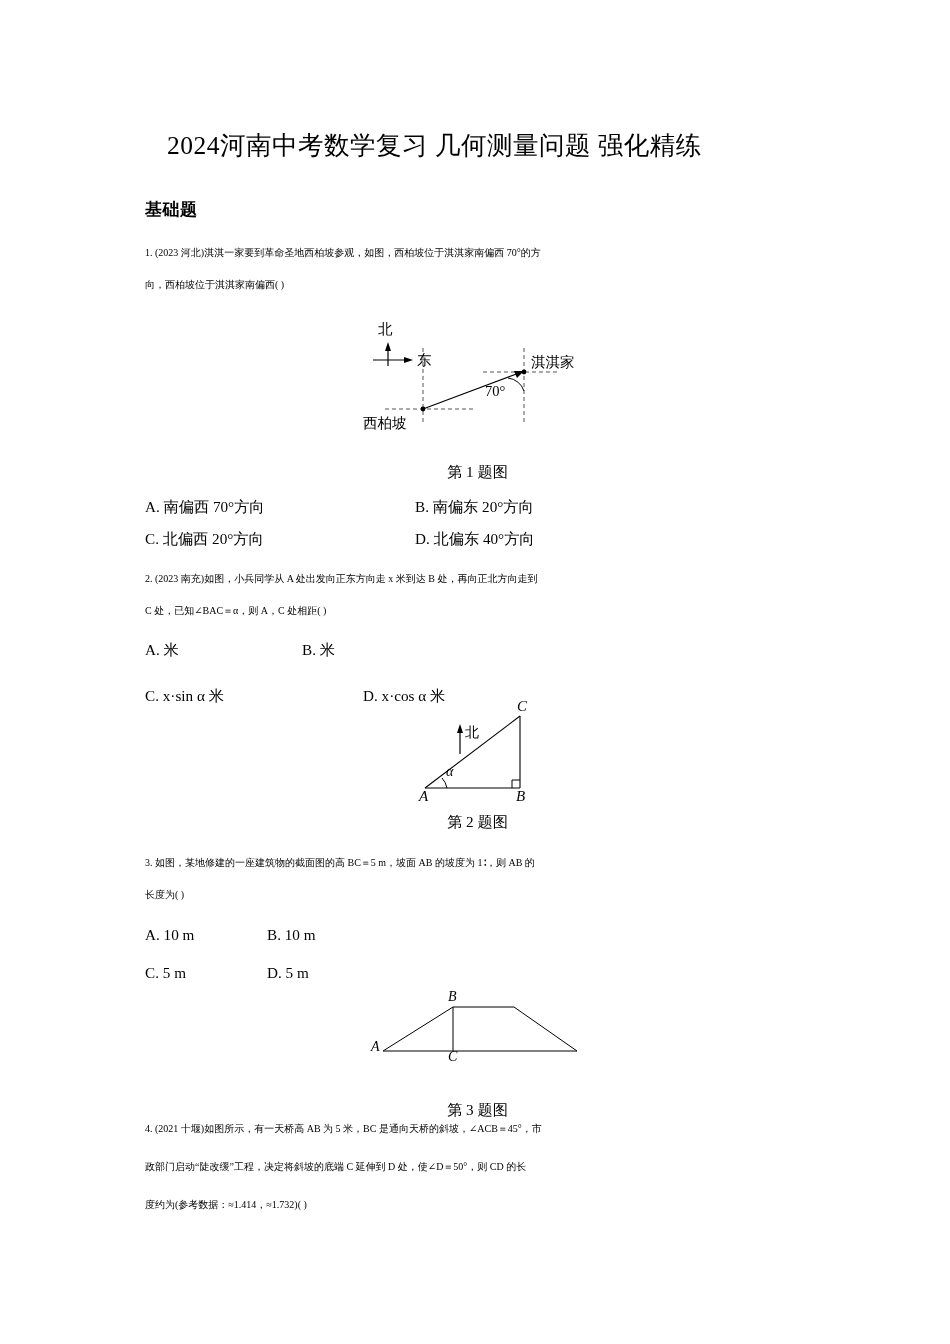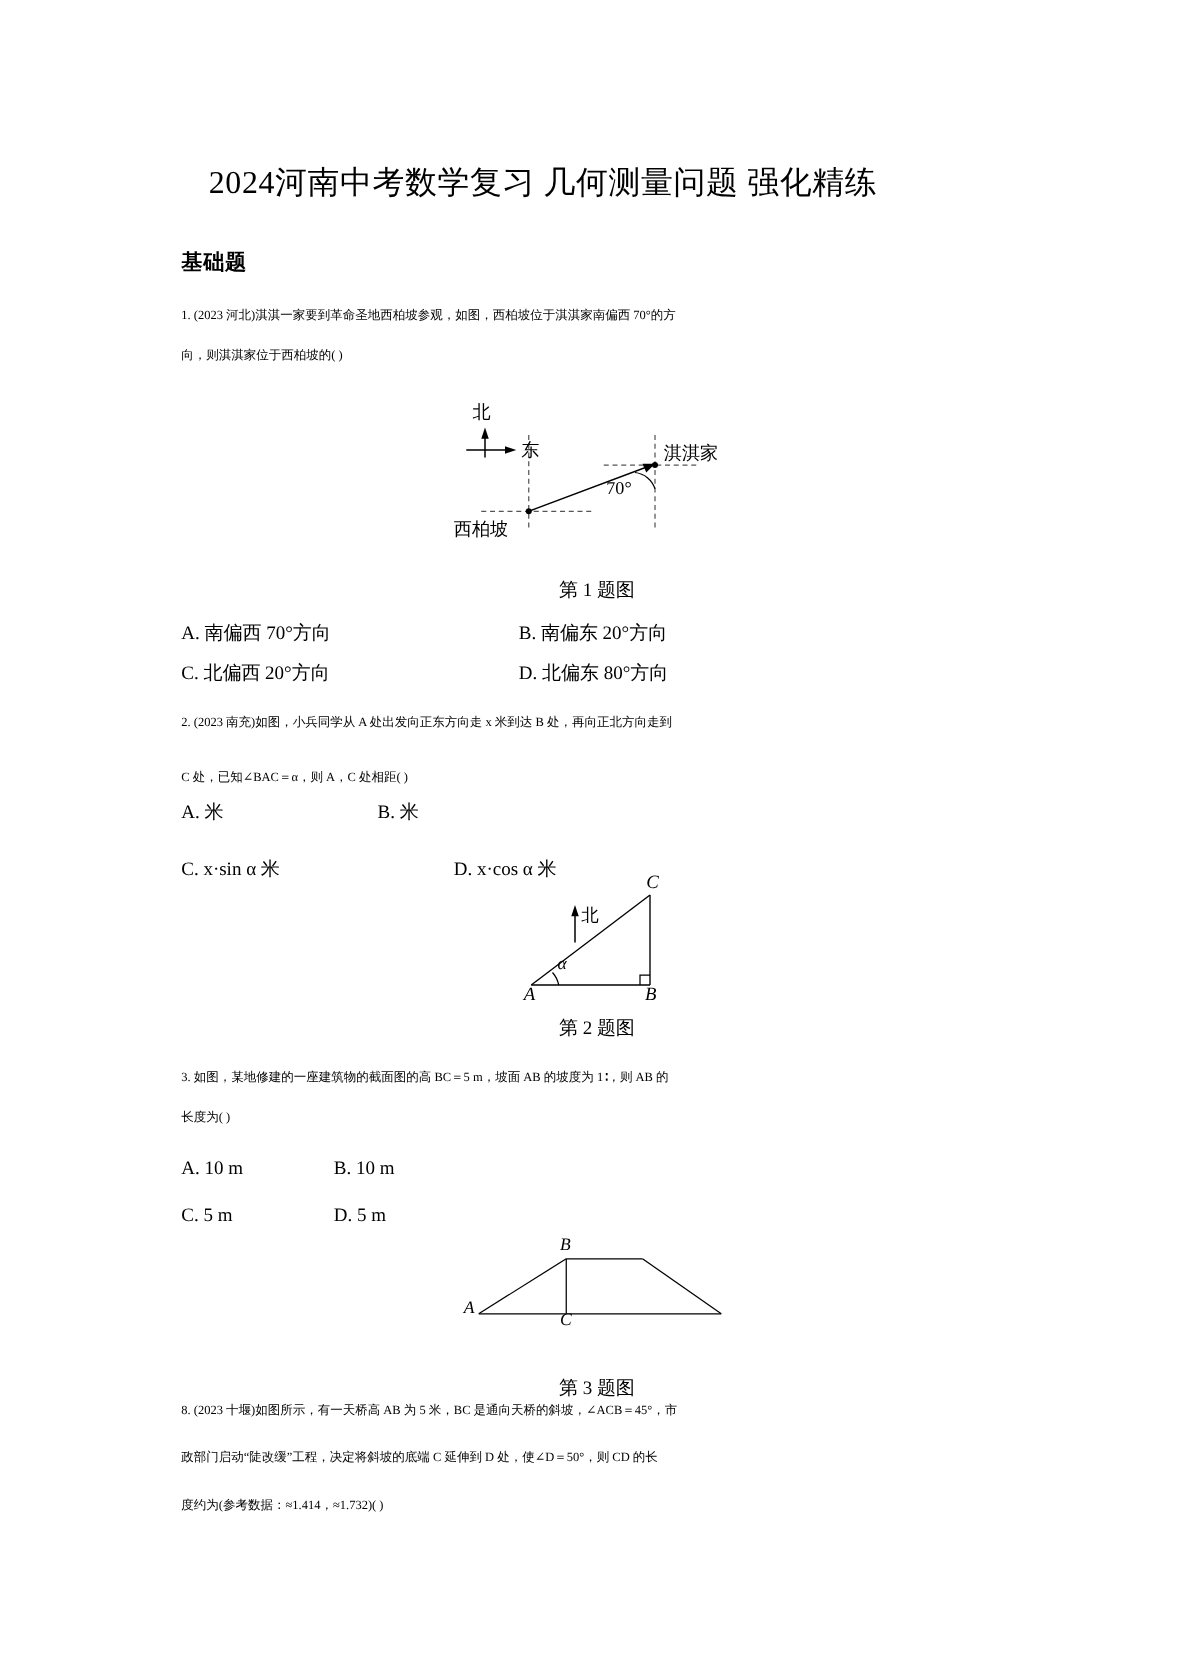--- a/index.html
+++ b/index.html
@@ -107,21 +107,21 @@
 <body>
 
 <div class="page">
   <div class="content">
 
     <h1 class="doc-title">2024河南中考数学复习 几何测量问题 强化精练</h1>
 
     <div class="section-heading">基础题</div>
 
     <div class="qline just" style="top:243px;">1. (2023 河北)淇淇一家要到革命圣地西柏坡参观，如图，西柏坡位于淇淇家南偏西 70°的方</div>
-    <div class="qline" style="top:275px;">向，则淇淇家位于西柏坡的(      )</div>
+    <div class="qline" style="top:275px;">向，西柏坡位于淇淇家南偏西(      )</div>
 
     <div class="figure" style="top:320px; height:140px;">
       <svg width="665" height="140" viewBox="0 0 665 140" xmlns="http://www.w3.org/2000/svg">
 
         <line x1="278" y1="28" x2="278" y2="105" stroke="#555" stroke-width="1" stroke-dasharray="4,3"></line>
 
         <line x1="379" y1="28" x2="379" y2="105" stroke="#555" stroke-width="1" stroke-dasharray="4,3"></line>
 
         <line x1="240" y1="89" x2="330" y2="89" stroke="#555" stroke-width="1" stroke-dasharray="4,3"></line>
 
@@ -161,26 +161,26 @@
         <span>南偏东 20°方向</span>
       </div>
     </div>
     <div class="opt-row" style="top:529px;">
       <div class="opt" style="left:0px;">
         <span>C.</span>
         <span>北偏西 20°方向</span>
       </div>
       <div class="opt" style="left:270px;">
         <span>D.</span>
-        <span>北偏东 80°方向</span>
+        <span>北偏东 40°方向</span>
       </div>
     </div>
 
     <div class="qline just" style="top:569px;">2. (2023 南充)如图，小兵同学从 A 处出发向正东方向走 x 米到达 B 处，再向正北方向走到</div>
-    <div class="qline" style="top:601px;margin-top:12px;">C 处，已知∠BAC＝α，则 A，C 处相距(      )</div>
+    <div class="qline" style="top:601px;">C 处，已知∠BAC＝α，则 A，C 处相距(      )</div>
 
     <div class="opt-row" style="top:640px;">
       <div class="opt" style="left:0px;">
         <span>A.</span>
         <span>米</span>
       </div>
       <div class="opt" style="left:157px;text-align:right;">
         <span>B.</span>
         <span>米</span>
       </div>
@@ -272,18 +272,18 @@
       <div class="fig-abs" style="left:303px; top:-6px; font-size:14px;">
         <i class="mi">B</i>
       </div>
       <div class="fig-abs" style="left:303px; top:54px; font-size:14px;">
         <i class="mi">C</i>
       </div>
     </div>
 
     <div class="fig-caption" style="top:1080px;margin-top:20px;">第 3 题图</div>
 
-    <div class="qline just" style="top:1119px;">8. (2023 十堰)如图所示，有一天桥高 AB 为 5 米，BC 是通向天桥的斜坡，∠ACB＝45°，市</div>
+    <div class="qline just" style="top:1119px;">4. (2021 十堰)如图所示，有一天桥高 AB 为 5 米，BC 是通向天桥的斜坡，∠ACB＝45°，市</div>
     <div class="qline just" style="top:1157px;">政部门启动“陡改缓”工程，决定将斜坡的底端 C 延伸到 D 处，使∠D＝50°，则 CD 的长</div>
     <div class="qline" style="top:1195px;">度约为(参考数据：≈1.414，≈1.732)(      )</div>
 
   </div>
 </div>
 
 </body></html>

